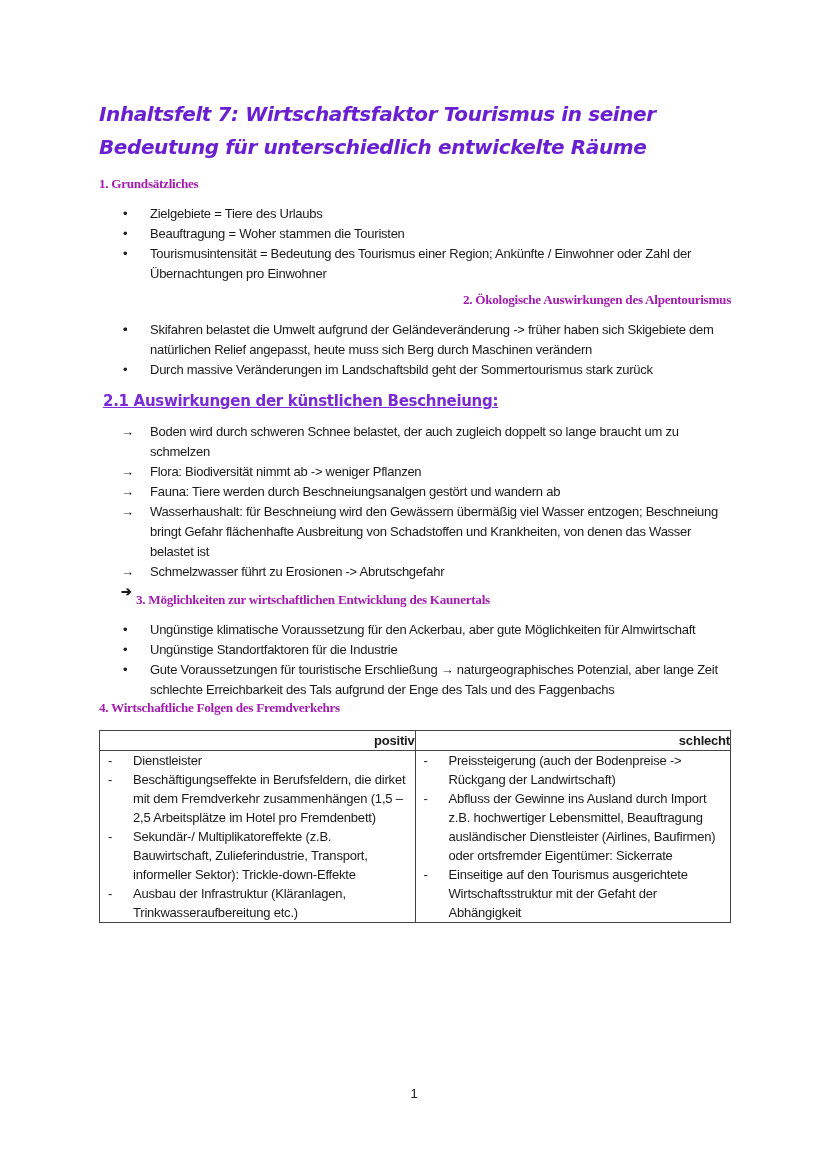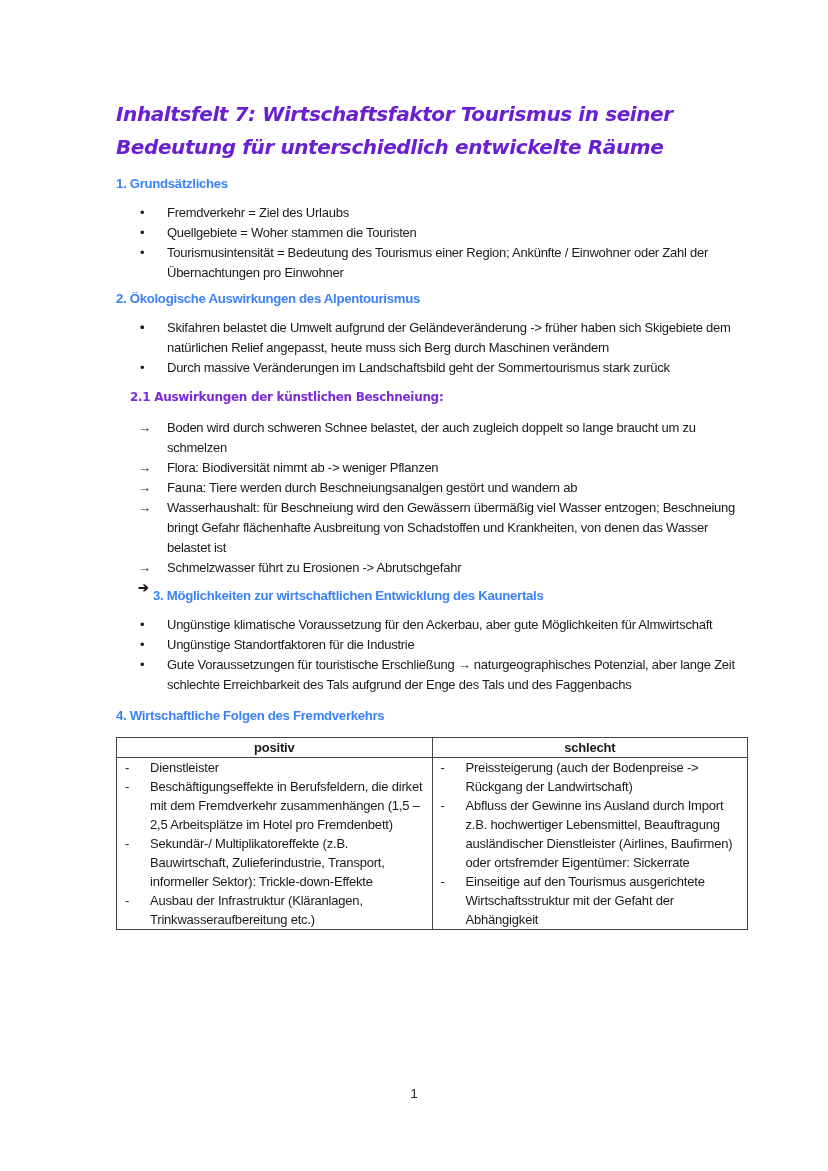--- a/index.html
+++ b/index.html
@@ -1,53 +1,53 @@
 <!DOCTYPE html>
 <html><head>
   <meta charset="utf-8">
   <style>
     html, body { margin: 0; padding: 0; background: #ffffff; }
     body {
       width: 828px; height: 1171px; position: relative; overflow: hidden;
       font-family: "Liberation Sans", sans-serif; color: #1a1a1a;
     }
-    .page { position: absolute; left: 116px; top: 98px; width: 632px; }
+    .page { position: absolute; left: 99px; top: 98px; width: 632px; }
     .title {
       font-family: "DejaVu Sans", sans-serif;
       font-style: italic; font-weight: bold; color: #6a1fd1;
       font-size: 20px; line-height: 33px; margin: 0; letter-spacing: -0.4px;
     }
     .h2 {
-      font-family: Liberation Sans, sans-serif;
-      font-weight: bold; color: #3b82f6; font-size: 13.2px;
+      font-family: Liberation Serif, serif;
+      font-weight: bold; color: #a21caf; font-size: 13.2px;
       margin: 0; letter-spacing: -0.3px;
     }
     .h3 {
       font-family: "DejaVu Sans", sans-serif;
-      font-weight: bold; color: #7a2bd6; font-size: 12px;
-      margin: 14px; letter-spacing: -0.3px;
+      font-weight: bold; color: #7a2bd6; font-size: 15px;
+      margin: 4px; letter-spacing: -0.3px; text-decoration: underline;
     }
     ul.list { list-style: none; margin: 0; padding: 0; }
     ul.list li {
       position: relative; padding-left: 51px;
       font-size: 13px; line-height: 20px; letter-spacing: -0.25px;
     }
     ul.list li .marker {
       position: absolute; left: 24px; top: 0; width: 20px;
       font-size: 13px; line-height: 20px;
     }
     .bullet { font-size: 14px; }
     .arrow-thin { left: 22px !important; font-size: 14px; }
     .arrow-bold { left: 22px !important; font-weight: bold; font-size: 14px; }
     table.tbl {
       border-collapse: collapse; width: 632px; margin-top: 14px;
       font-size: 13px; line-height: 19px; letter-spacing: -0.2px;
     }
     table.tbl th {
-      border: 1px solid #444; font-weight: bold; text-align: center;
+      border: 1px solid #444; font-weight: bold; text-align: right;
       padding: 0; height: 19px;
     }
     table.tbl td {
       border: 1px solid #444; vertical-align: top; padding: 0 4px 0 0;
       width: 50%;
     }
     .dash-list { list-style: none; margin: 0; padding: 0; }
     .dash-list li { position: relative; padding-left: 33px; }
     .dash-list li .dash { position: absolute; left: 8px; top: 0; }
     .page-num {
@@ -59,26 +59,26 @@
 <body>
 
 <div class="page">
   <h1 class="title">
     <span>Inhaltsfelt 7: Wirtschaftsfaktor Tourismus in seiner</span><br>
     <span>Bedeutung für unterschiedlich entwickelte Räume</span>
   </h1>
 
   <h2 class="h2" style="margin-top:12px;">1. Grundsätzliches</h2>
   <ul class="list" style="margin-top:12px;">
-    <li><span class="marker bullet">•</span><span>Fremdverkehr = Ziel des Urlaubs</span></li>
-    <li><span class="marker bullet">•</span><span>Quellgebiete = Woher stammen die Touristen</span></li>
+    <li><span class="marker bullet">•</span><span>Zielgebiete = Tiere des Urlaubs</span></li>
+    <li><span class="marker bullet">•</span><span>Beauftragung = Woher stammen die Touristen</span></li>
     <li><span class="marker bullet">•</span><span>Tourismusintensität = Bedeutung des Tourismus einer Region; Ankünfte / Einwohner oder Zahl der Übernachtungen pro Einwohner</span></li>
   </ul>
 
-  <h2 class="h2" style="margin-top:8px;">2. Ökologische Auswirkungen des Alpentourismus</h2>
+  <h2 class="h2" style="margin-top:8px;text-align:right;">2. Ökologische Auswirkungen des Alpentourismus</h2>
   <ul class="list" style="margin-top:12px;">
     <li><span class="marker bullet">•</span></li>
     <li><span class="marker bullet">•</span><span>Skifahren belastet die Umwelt aufgrund der Geländeveränderung -&gt; früher haben sich Skigebiete dem natürlichen Relief angepasst, heute muss sich Berg durch Maschinen verändern</span></li>
     <li><span class="marker bullet">•</span><span>Durch massive Veränderungen im Landschaftsbild geht der Sommertourismus stark zurück</span></li>
   </ul>
 
   <h3 class="h3" style="margin-top:12px;">2.1 Auswirkungen der künstlichen Beschneiung:</h3>
   <ul class="list" style="margin-top:12px;">
     <li><span class="marker arrow-thin">→</span><span>Boden wird durch schweren Schnee belastet, der auch zugleich doppelt so lange braucht um zu schmelzen</span></li>
     <li><span class="marker arrow-thin">→</span><span>Flora: Biodiversität nimmt ab -&gt; weniger Pflanzen</span></li>
@@ -88,21 +88,21 @@
     <li><span class="marker arrow-bold">➔</span></li>
   </ul>
 
   <h2 class="h2" style="margin-top:10px;margin-left:37px;">3. Möglichkeiten zur wirtschaftlichen Entwicklung des Kaunertals</h2>
   <ul class="list" style="margin-top:12px;">
     <li><span class="marker bullet">•</span><span>Ungünstige klimatische Voraussetzung für den Ackerbau, aber gute Möglichkeiten für Almwirtschaft</span></li>
     <li><span class="marker bullet">•</span><span>Ungünstige Standortfaktoren für die Industrie</span></li>
     <li><span class="marker bullet">•</span><span>Gute Voraussetzungen für touristische Erschließung → naturgeographisches Potenzial, aber lange Zeit schlechte Erreichbarkeit des Tals aufgrund der Enge des Tals und des Faggenbachs</span></li>
   </ul>
 
-  <h2 class="h2" style="margin-top:13px;">4. Wirtschaftliche Folgen des Fremdverkehrs</h2>
+  <h2 class="h2" style="margin-top:0;">4. Wirtschaftliche Folgen des Fremdverkehrs</h2>
   <table class="tbl">
     <thead>
       <tr>
         <th>positiv</th>
         <th>schlecht</th>
       </tr>
     </thead>
     <tbody>
       <tr>
         <td>

